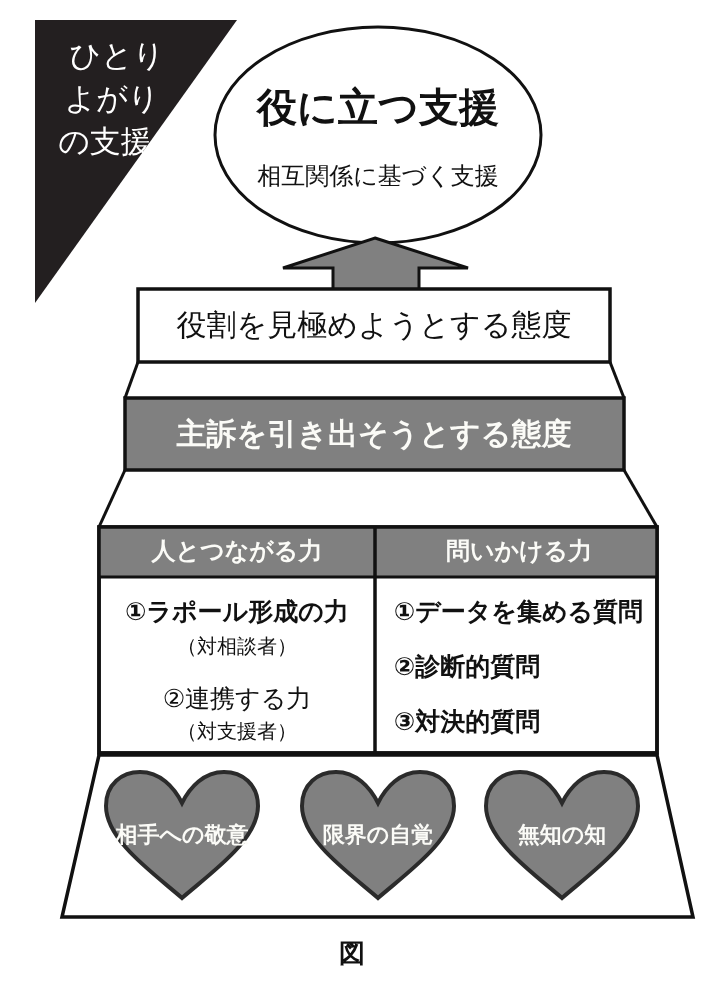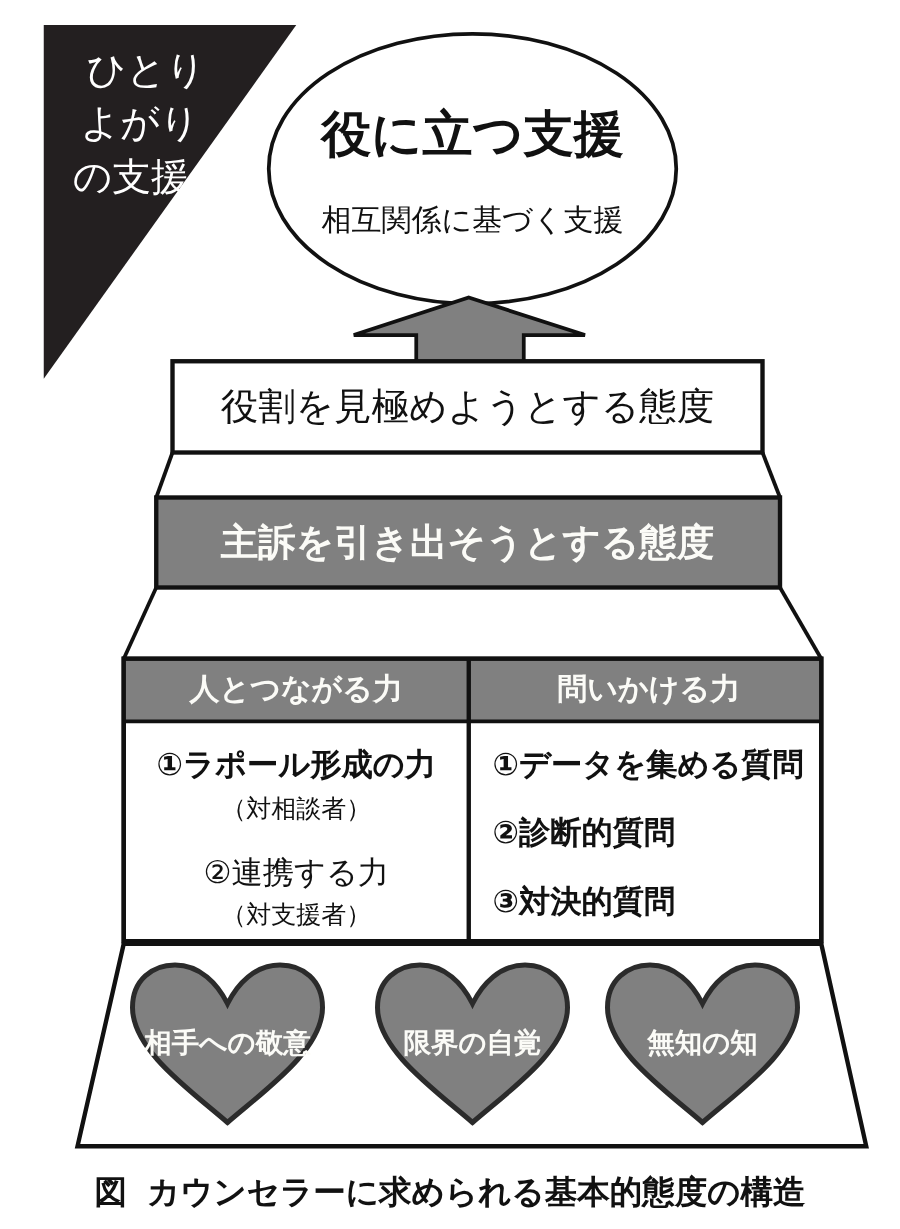--- a/index.html
+++ b/index.html
@@ -150,16 +150,15 @@
                  C 638,840 592,872 562,898 Z" fill="#808080" stroke="#2b2b2b" stroke-width="4"></path>
         <text class="svg-text t-light" x="562" y="836" text-anchor="middle" font-size="22" font-weight="bold">無知の知</text>
       </g>
     </g>
 
   </svg>
 
   <div class="caption-row">
     <span class="caption-label">図</span>
     <span class="caption-gap"></span>
-    <span class="caption-label">カウンセラーに求められる基本的態度の構造</span>
   </div>
 
 </div>
 
 </body></html>

